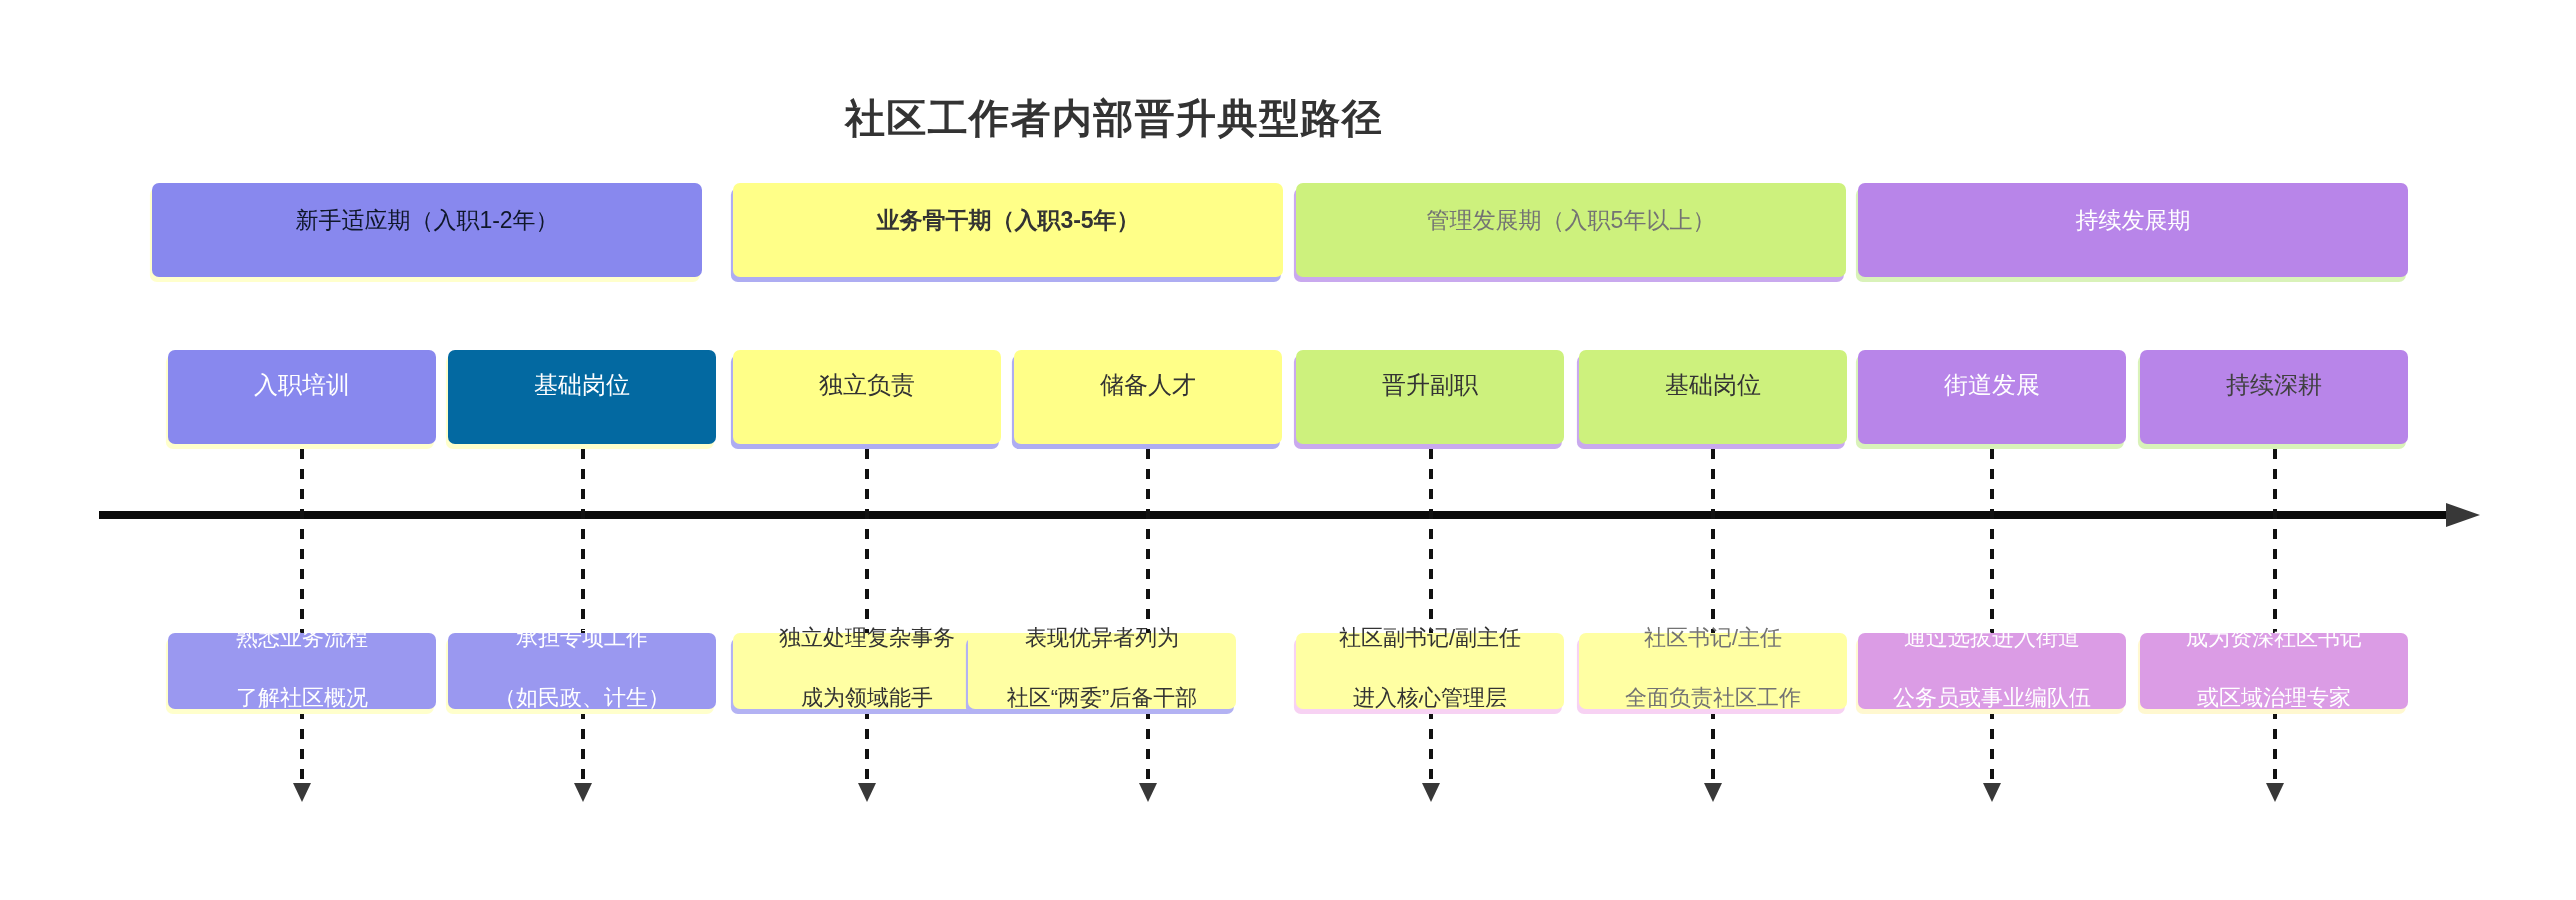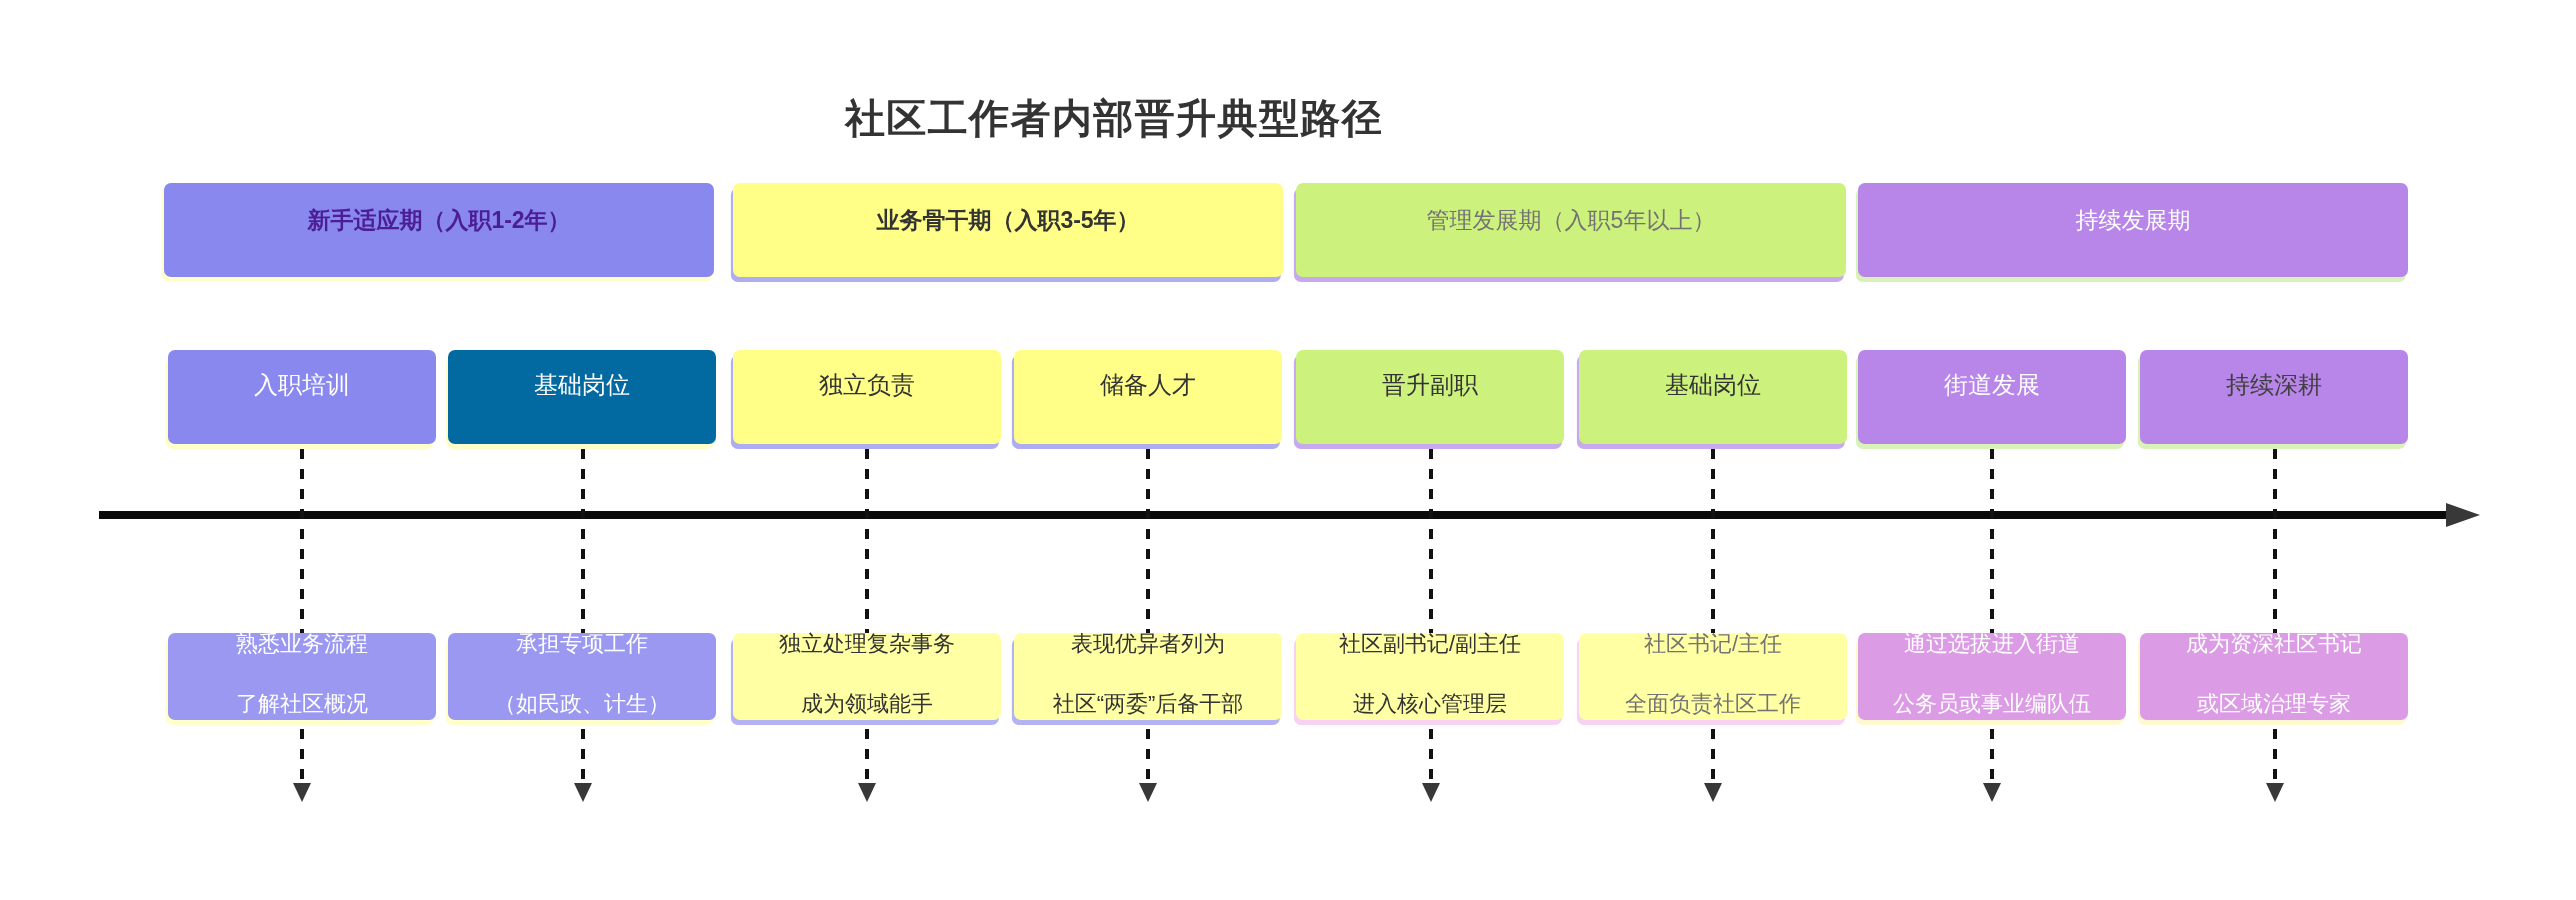--- a/index.html
+++ b/index.html
@@ -26,21 +26,21 @@
   }
   .phase {
     top:183px; width:550px; height:94px;
     font-size:23px; padding-bottom:18.3px;
   }
   .stage {
     top:350px; width:268px; height:94px;
     font-size:24px; padding-bottom:24px;
   }
   .desc {
-    top:633px; width:268px; height:87px;
+    top:633px; width:268px; height:76px;
     font-size:22px; line-height:34px;
     flex-direction:column; padding-bottom:5.6px;gap:26px;
   }
   .dash {
     position:absolute; top:449px; width:4.2px; height:334px;
     background:repeating-linear-gradient(180deg, #111111 0 10px, transparent 10px 20px);
     z-index:1;
   }
   .dash-head {
     position:absolute; top:783px; width:0; height:0;
@@ -59,21 +59,21 @@
     border-bottom:12.7px solid transparent;
     border-left:34px solid #383838;
     z-index:0;
   }
 </style>
 </head>
 <body>
 
 <div class="title">社区工作者内部晋升典型路径</div>
 
-<div class="box phase" style="left: 164px; background: rgb(136, 136, 238); color: #4c1d95; font-weight: bold; --sh: #ffffcc;">
+<div class="box phase" style="left: 152px; background: rgb(136, 136, 238); color: #0f172a; --sh: #ffffcc;">
     <span>新手适应期（入职1-2年）</span>
   </div>
 <div class="box phase" style="left: 733px; background: rgb(255, 255, 136); color: rgb(51, 51, 51); font-weight: bold; --sh: #aeadf2;">
     <span>业务骨干期（入职3-5年）</span>
   </div>
 <div class="box phase" style="left: 1296px; background: rgb(205, 241, 125); color: #737373; --sh: #c9a9ee;">
     <span>管理发展期（入职5年以上）</span>
   </div>
 <div class="box phase" style="left: 1858px; background: rgb(184, 133, 233); color: rgb(255, 255, 255); --sh: #d9f2b9;">
     <span>持续发展期</span>
@@ -130,21 +130,21 @@
   <div>了解社区概况</div>
 </div>
 <div class="box desc" style="left: 448px; background: rgb(154, 152, 240); color: rgb(255, 255, 255); --sh: #ffffcc;">
   <div>承担专项工作</div>
   <div>（如民政、计生）</div>
 </div>
 <div class="box desc" style="left: 733px; background: rgb(255, 255, 163); color: rgb(51, 51, 51); --sh: #b3b2f3;">
   <div>独立处理复杂事务</div>
   <div>成为领域能手</div>
 </div>
-<div class="box desc" style="left: 1014px; background: rgb(255, 255, 163); color: rgb(51, 51, 51); --sh: #b3b2f3;">
+<div class="box desc" style="left: 968px; background: rgb(255, 255, 163); color: rgb(51, 51, 51); --sh: #b3b2f3;">
   <div>表现优异者列为</div>
   <div>社区“两委”后备干部</div>
 </div>
 <div class="box desc" style="left: 1296px; background: rgb(255, 255, 163); color: rgb(51, 51, 51); --sh: #f7d2f3;">
   <div>社区副书记/副主任</div>
   <div>进入核心管理层</div>
 </div>
 <div class="box desc" style="left: 1579px; background: rgb(255, 255, 163); color: #737373; --sh: #f7d2f3;">
   <div>社区书记/主任</div>
   <div>全面负责社区工作</div>

